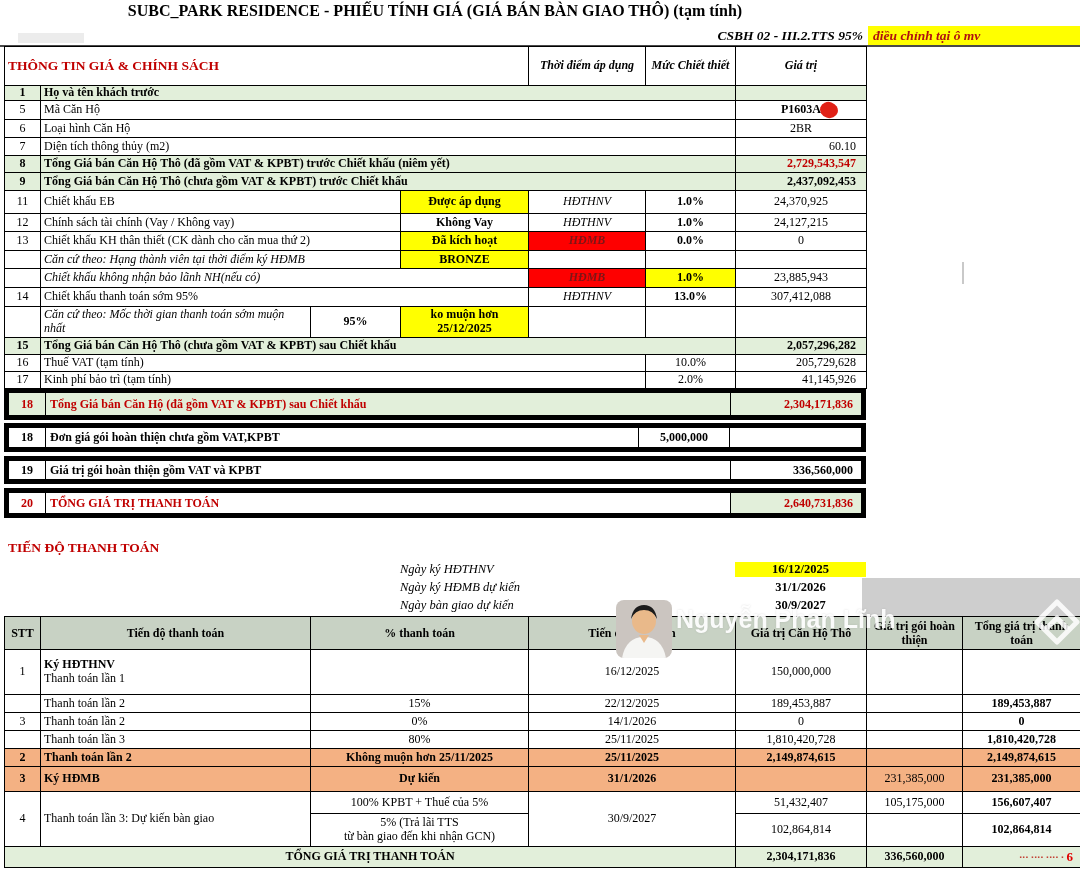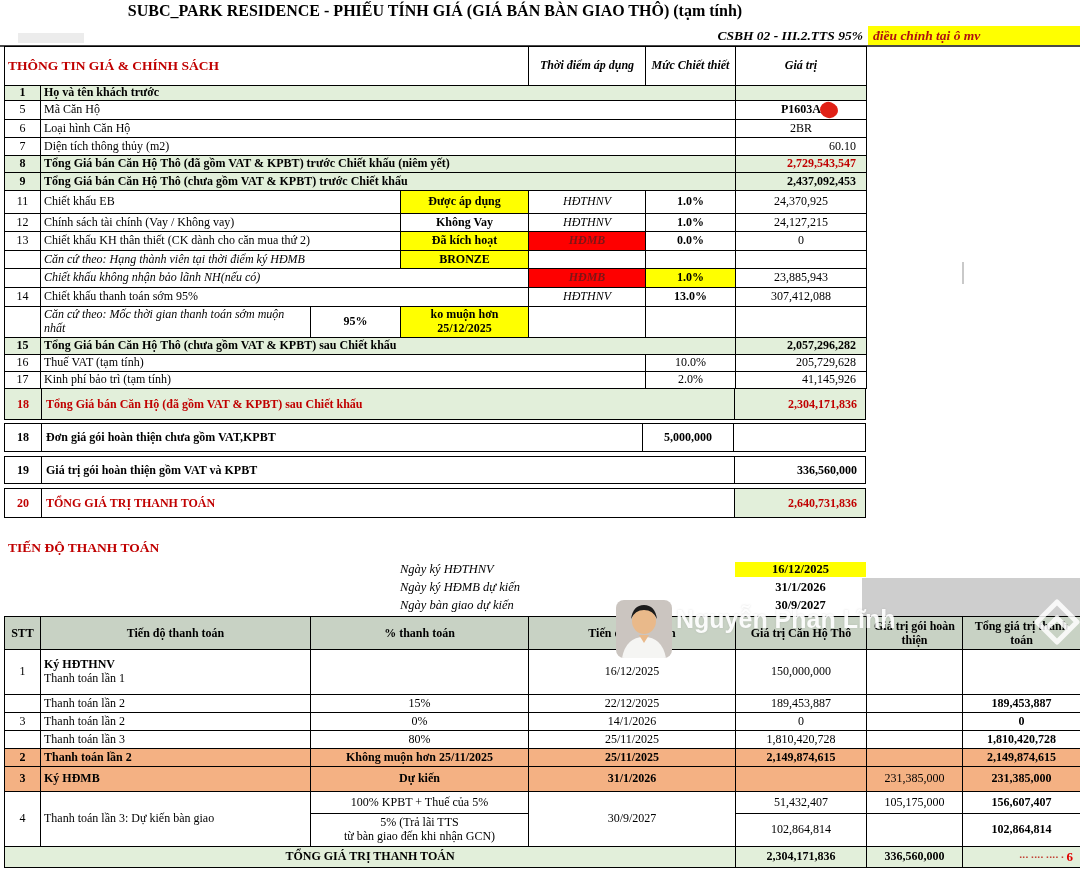--- a/index.html
+++ b/index.html
@@ -29,21 +29,21 @@
   .green{background:#e2efda;}
   .yellow{background:#ffff00;}
   .redbg{background:#fe0000;color:#7d1516;font-style:italic;font-weight:bold;text-align:center;}
   .orange{background:#f4b183;}
   .hdr2 td{background:#c8d2c4;font-weight:bold;text-align:center;line-height:1.2;}
   .sec{color:#c00000;font-weight:bold;font-size:13.5px;}
   .t1hdr{font-style:italic;font-weight:bold;text-align:center;}
   .rel{position:relative;}
   .oval{position:absolute;left:84px;top:1px;width:18px;height:16px;background:#e02117;border-radius:50%;transform:rotate(18deg);}
   
-  .box{position:absolute;left:4px;width:862px;border:1px solid #000000;display:flex;align-items:center;box-sizing:border-box;font-size:12px;}
+  .box{position:absolute;left:4px;width:862px;border:5px solid #000000;display:flex;align-items:center;box-sizing:border-box;font-size:12px;}
   .bnum{width:36px;align-self:stretch;border-right:1px solid #000;display:flex;align-items:center;justify-content:center;font-weight:bold;}
   .blabel{flex:1;padding-left:4px;font-weight:bold;}
   .bval{width:131px;align-self:stretch;border-left:1px solid #000;display:flex;align-items:center;justify-content:flex-end;padding-right:8px;box-sizing:border-box;font-weight:bold;}
   .bamount{width:90px;align-self:stretch;border-left:1px solid #000;border-right:1px solid #000;display:flex;align-items:center;justify-content:center;font-weight:bold;}
   .brest{width:131px;align-self:stretch;}
   
   .dates{top:560px;left:400px;width:466px;}
   .drow{display:flex;height:18px;align-items:center;}
   .dlabel{flex:1;font-style:italic;font-size:12.5px;padding-right:6px;}
   .dval{width:131px;text-align:center;font-weight:bold;font-size:12.5px;}

